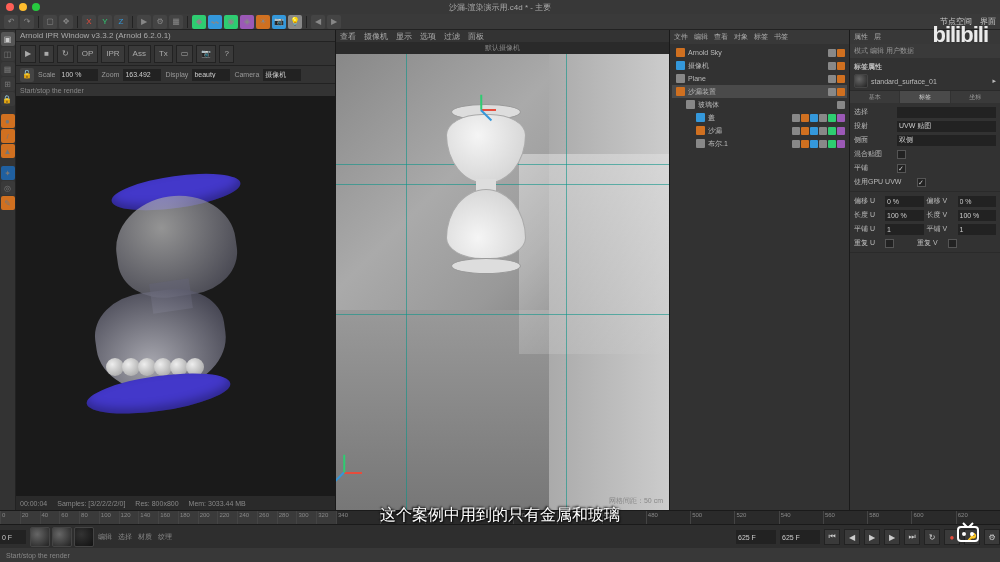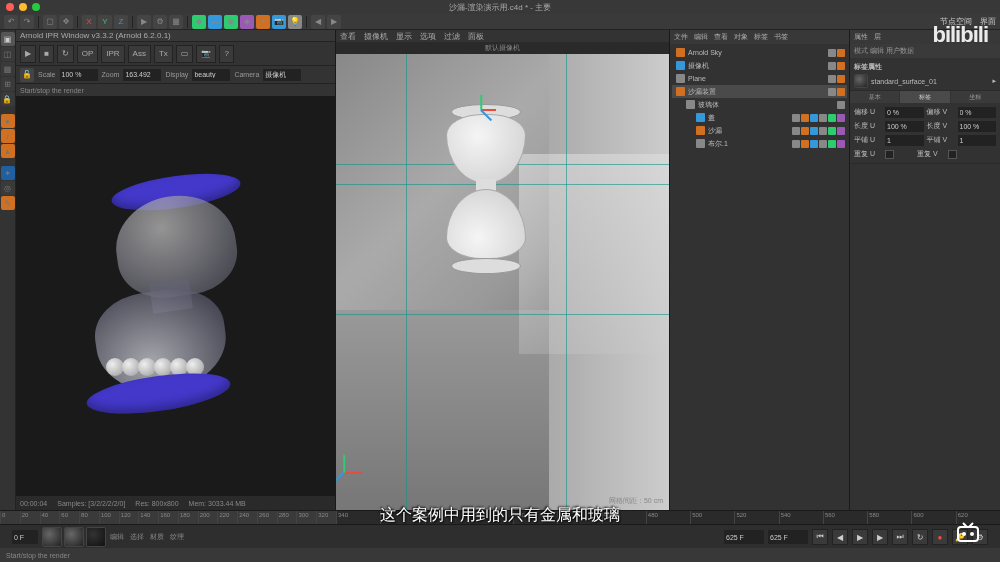--- a/index.html
+++ b/index.html
@@ -107,21 +107,21 @@
 .attr-tabs-mini { display: flex; gap: 1px; height: 12px; }
 .attr-tab-mini { flex: 1; background: #3a3a3a; font-size: 6px; display: flex; align-items: center; justify-content: center; color: #999; cursor: pointer; }
 .attr-tab-mini.active { background: #4a4a4a; color: #ccc; }
 
 
 .timeline-area { height: 38px; background: #2e2e2e; border-top: 1px solid #1a1a1a; }
 .ruler { height: 14px; background: #2a2a2a; display: flex; font-size: 6px; color: #888; position: relative; border-bottom: 1px solid #1a1a1a; }
 .ruler-left { width: 336px; background: #3a3a3a; display: flex; }
 .ruler-right { flex: 1; display: flex; }
 .ruler-tick { flex: 1; border-left: 1px solid #444; padding-left: 1px; padding-top: 1px; }
-.timeline-controls { height: 24px; display: flex; align-items: center; padding: 0 12px; gap: 4px; }
+.timeline-controls { height: 24px; display: flex; align-items: center; padding: 0 0; gap: 4px; }
 .mat-sphere { width: 20px; height: 20px; border-radius: 2px; background: radial-gradient(circle at 35% 35%, #666, #222); border: 1px solid #444; }
 .mat-sphere.dark { background: radial-gradient(circle at 35% 35%, #333, #111); }
 .play-btn { width: 16px; height: 16px; background: #3a3a3a; border: 1px solid #222; display: flex; align-items: center; justify-content: center; font-size: 8px; color: #ccc; cursor: pointer; }
 .frame-input { background: #222; border: none; color: #ccc; width: 40px; height: 14px; font-size: 7px; padding: 0 2px; }
 
 
 .status-bar { height: 14px; background: #383838; font-size: 7px; color: #888; padding: 0 6px; display: flex; align-items: center; }
 
 
 .watermark { position: absolute; top: 22px; right: 12px; font-size: 22px; font-weight: bold; color: rgba(255,255,255,0.9); display: flex; align-items: center; gap: 10px; pointer-events: none; z-index: 100; }
@@ -388,20 +388,46 @@
         <span>▸</span>
       </div>
     </div>
     <div class="attr-tabs-mini">
       <div class="attr-tab-mini">基本</div>
       <div class="attr-tab-mini active">标签</div>
       <div class="attr-tab-mini">坐标</div>
     </div>
     <div class="attr-section">
       <div class="attr-row">
+        <span class="attr-label">选择</span>
+        <input class="attr-input" style="">
+      </div>
+      <div class="attr-row">
+        <span class="attr-label">投射</span>
+        <input class="attr-input" value="UVW 贴图" style="">
+      </div>
+      <div class="attr-row">
+        <span class="attr-label">侧面</span>
+        <input class="attr-input" value="双侧" style="">
+      </div>
+      <div class="attr-row">
+        <span class="attr-label">混合贴图</span>
+        <div class="attr-check"></div>
+      </div>
+      <div class="attr-row">
+        <span class="attr-label">平铺</span>
+        <div class="attr-check checked"></div>
+      </div>
+      <div class="attr-row">
+        <span class="attr-label" style="width:60px">使用GPU UVW</span>
+        <div class="attr-check checked"></div>
+      </div>
+    </div>
+    <div class="attr-section">
+      <div class="attr-row">
         <span style="width:28px">偏移 U</span>
         <input class="attr-input" style="width: 28px;" value="0 %">
         <span style="width:28px">偏移 V</span>
         <input class="attr-input" style="width: 28px;" value="0 %">
       </div>
       <div class="attr-row">
         <span style="width:28px">长度 U</span>
         <input class="attr-input" style="width: 28px;" value="100 %">
         <span style="width:28px">长度 V</span>
         <input class="attr-input" style="width: 28px;" value="100 %">

